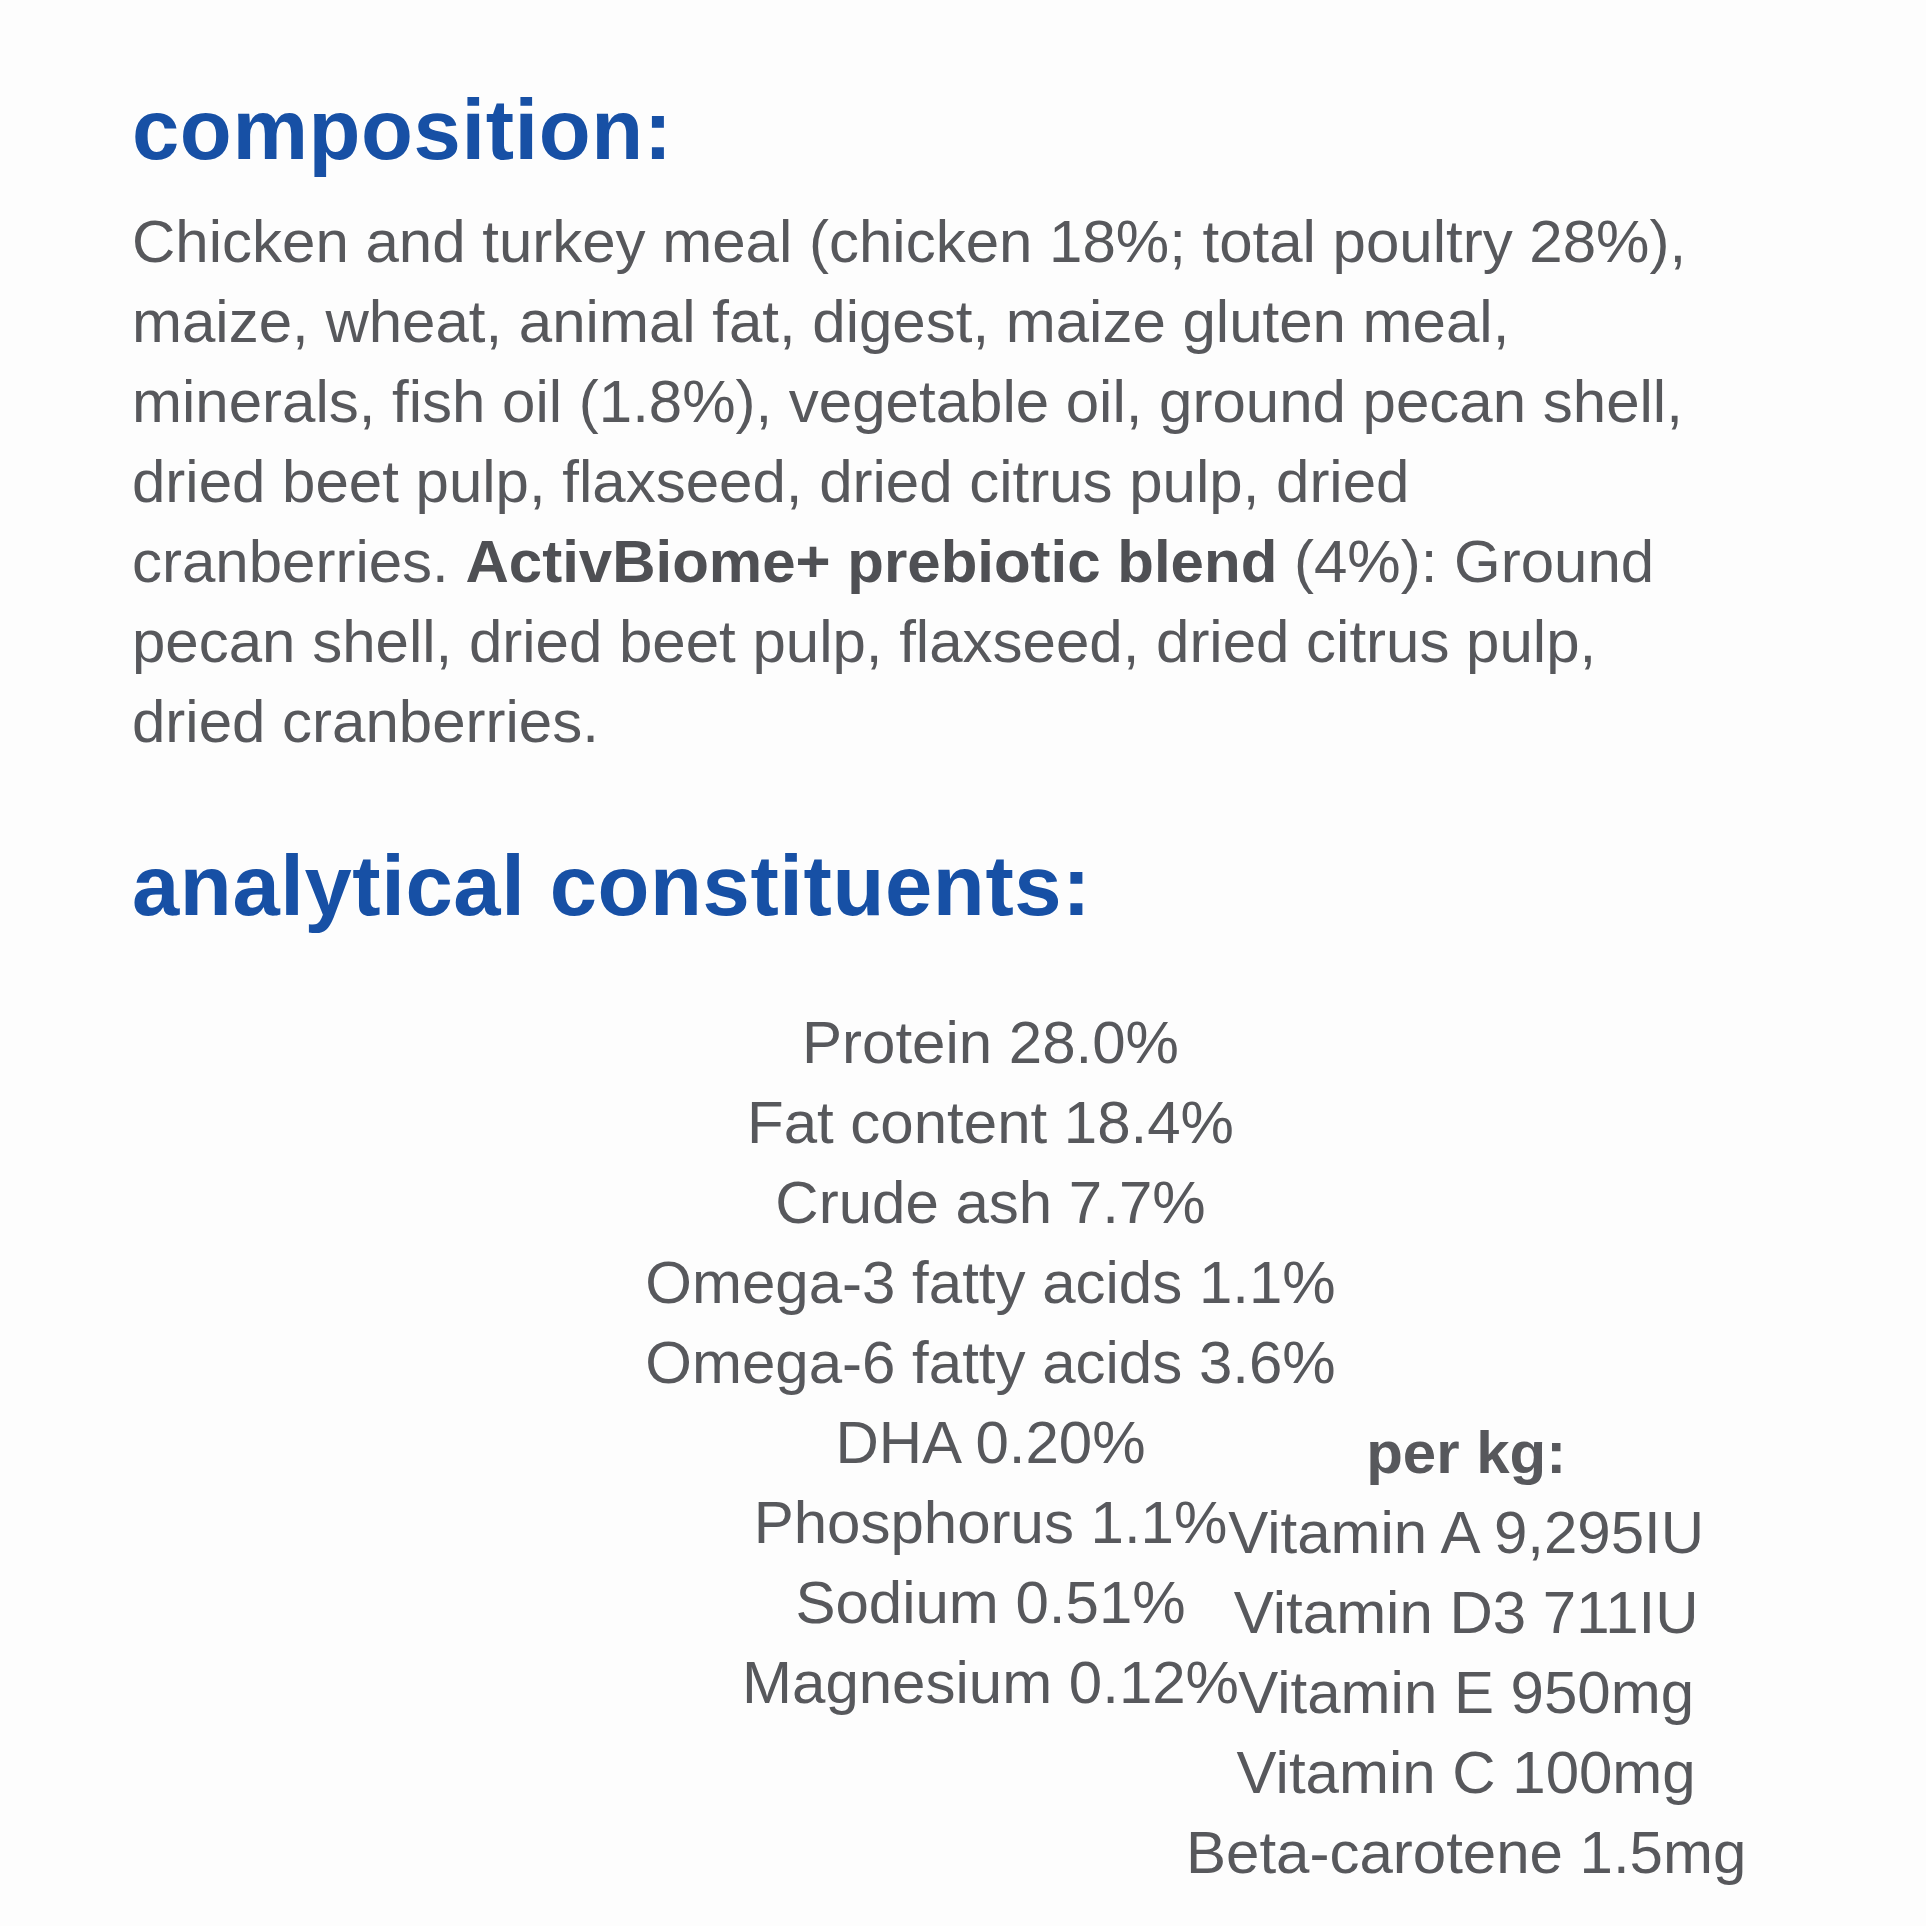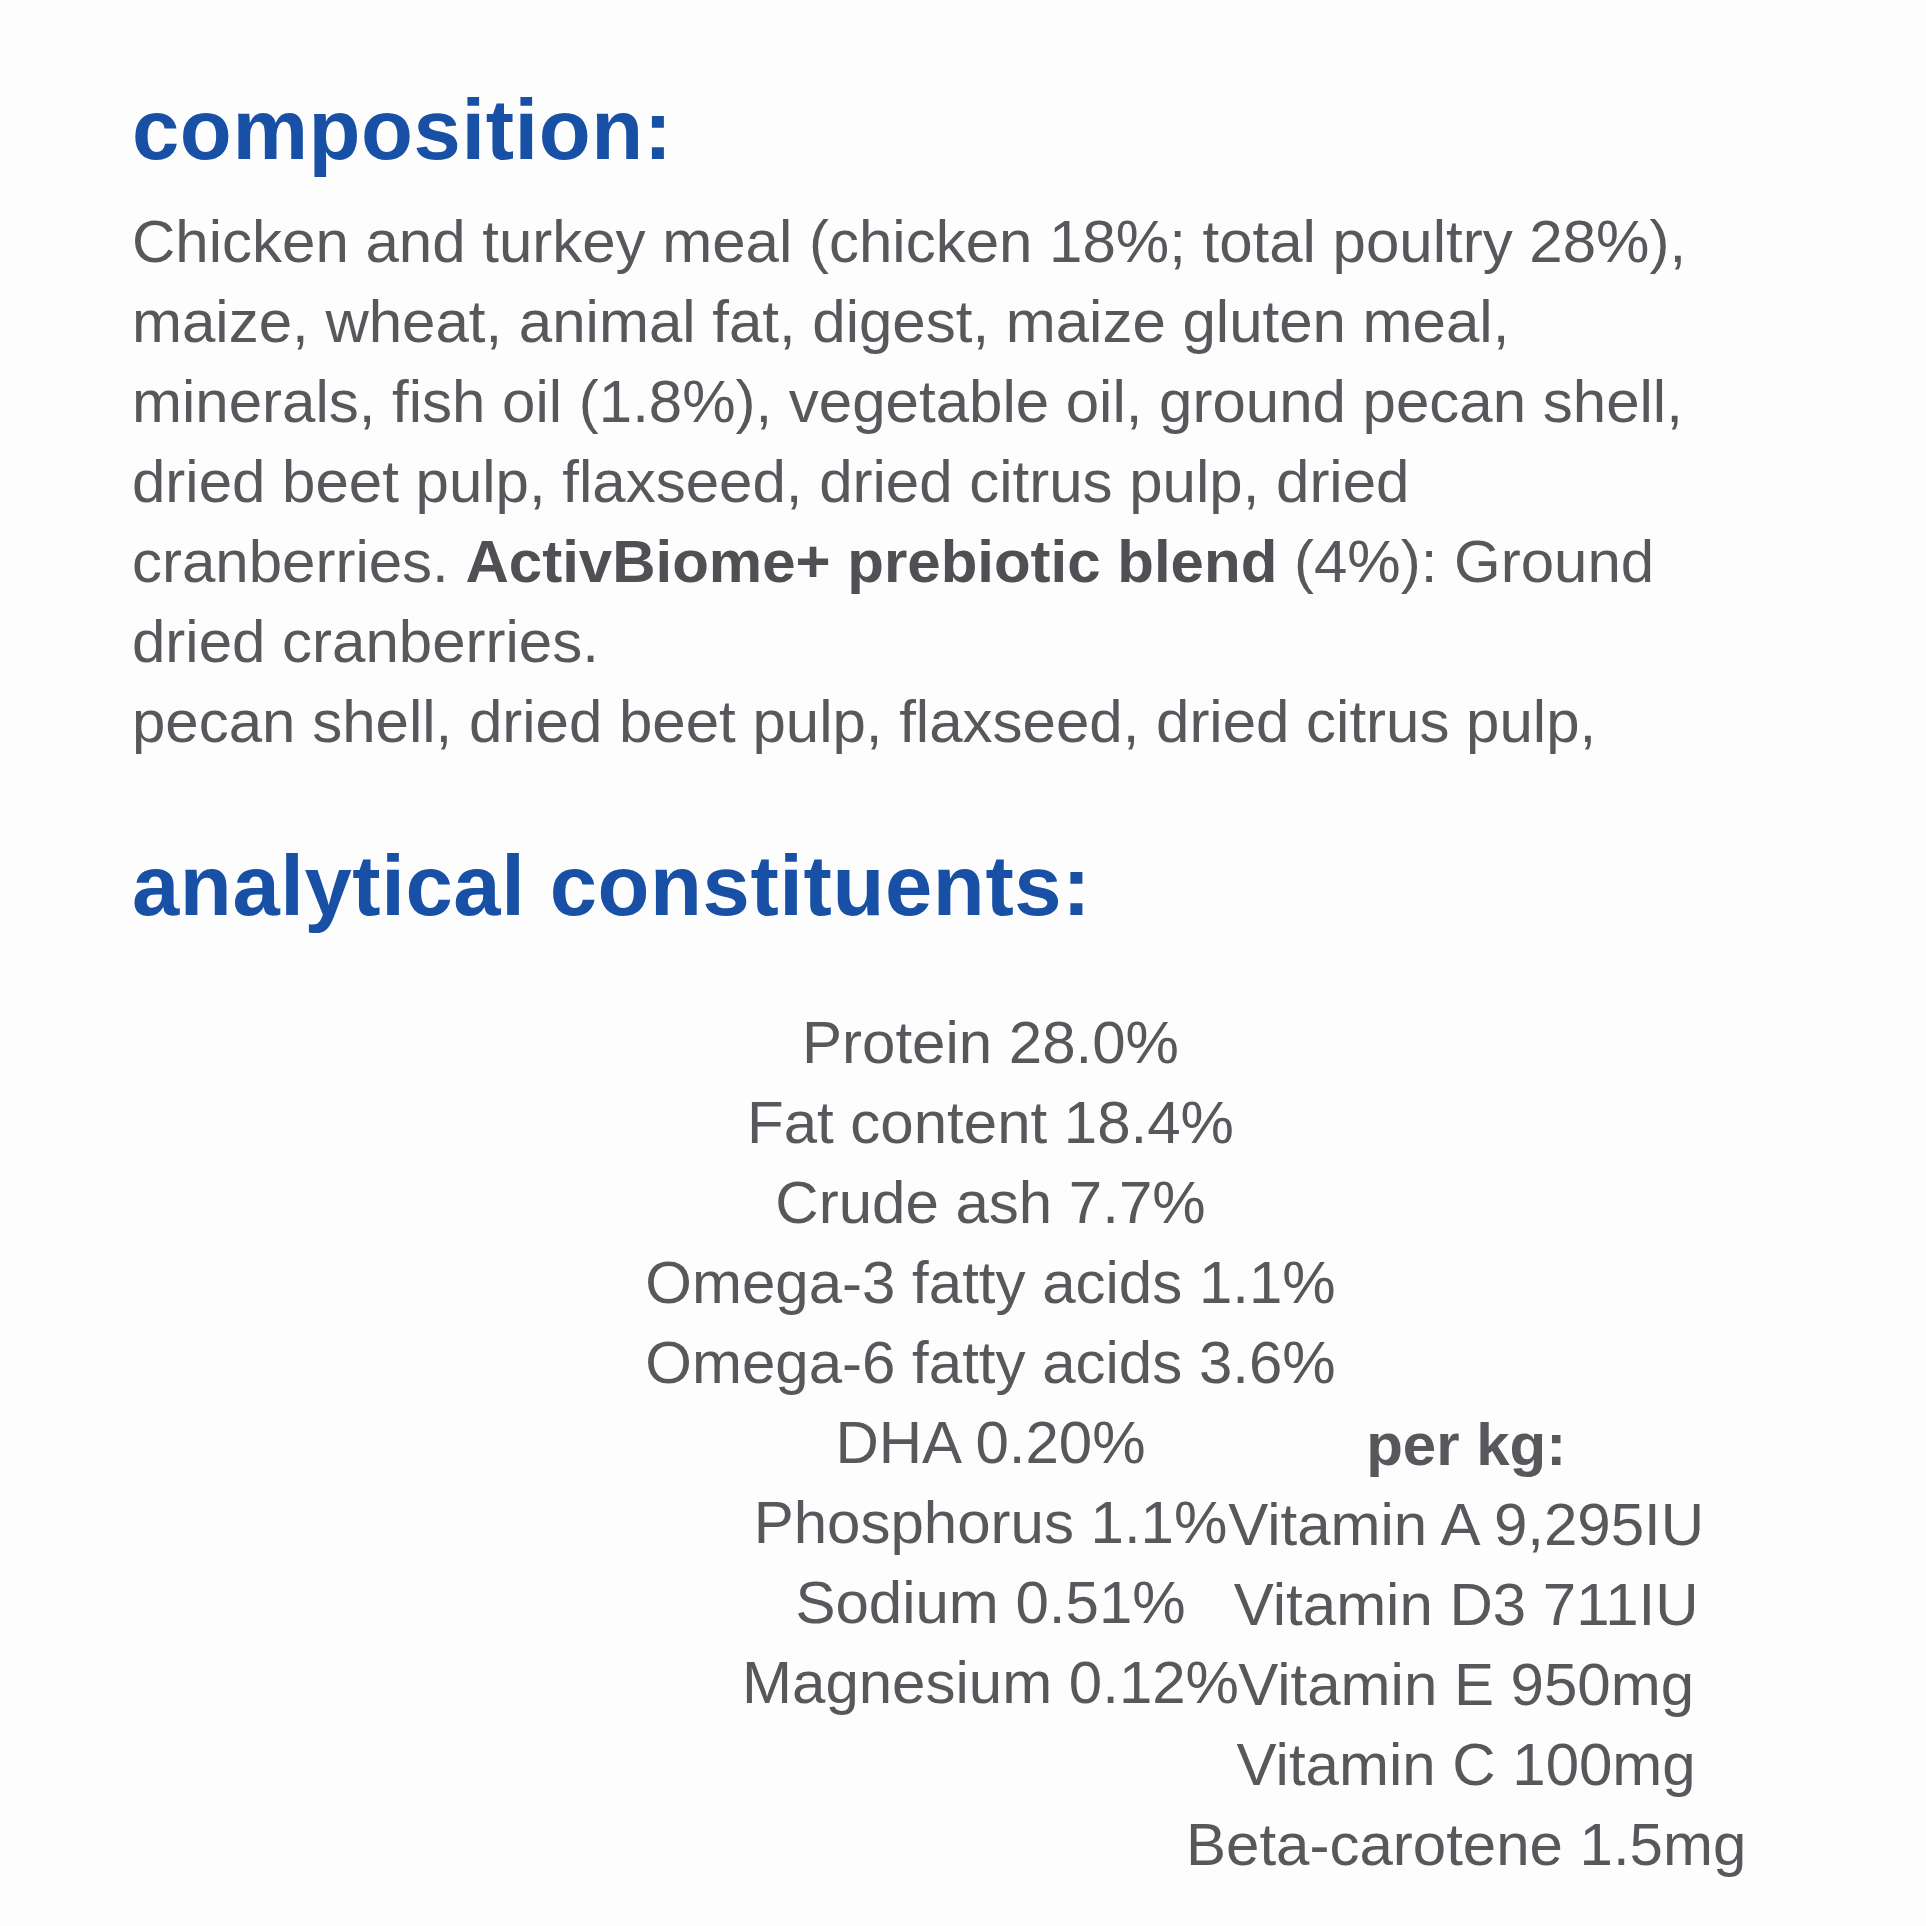--- a/index.html
+++ b/index.html
@@ -34,21 +34,21 @@
   .bold-phrase { color: #4f5054; font-weight: bold; }
   .list-wrap { position: relative; margin-top: 64px; text-align: center; }
   .alist .row {
     font-size: 60px;
     line-height: 80px;
     white-space: pre;
   }
   .perkg {
     position: absolute;
     left: 1054px;
-    top: 4px;
+    top: 12px;
     margin-top: 398px; 
     font-size: 60px;
     line-height: 80px;
   }
   .perkg .row { white-space: pre; }
   .perkg-label { font-weight: bold; }
 </style>
 </head>
 <body>
 
@@ -56,22 +56,22 @@
 
   <section>
     <h1 class="h-composition">composition:</h1>
 
     <p class="para">
       <span class="line">Chicken and turkey meal (chicken 18%; total poultry 28%),</span>
       <span class="line">maize, wheat, animal fat, digest, maize gluten meal,</span>
       <span class="line">minerals, fish oil (1.8%), vegetable oil, ground pecan shell,</span>
       <span class="line">dried beet pulp, flaxseed, dried citrus pulp, dried</span>
       <span class="line"><span>cranberries. </span><span class="bold-phrase">ActivBiome+ prebiotic blend</span><span> (4%): Ground</span></span>
+      <span class="line">pecan shell, dried beet pulp, flaxseed, dried citrus pulp,</span>
       <span class="line">dried cranberries.</span>
-      <span class="line">pecan shell, dried beet pulp, flaxseed, dried citrus pulp,</span>
     </p>
   </section>
 
   <section>
     <h1 class="h-analytical">analytical constituents:</h1>
 
     <div class="list-wrap">
       <div class="alist">
         <div class="row">Protein 28.0%</div>
         <div class="row">Fat content 18.4%</div>

